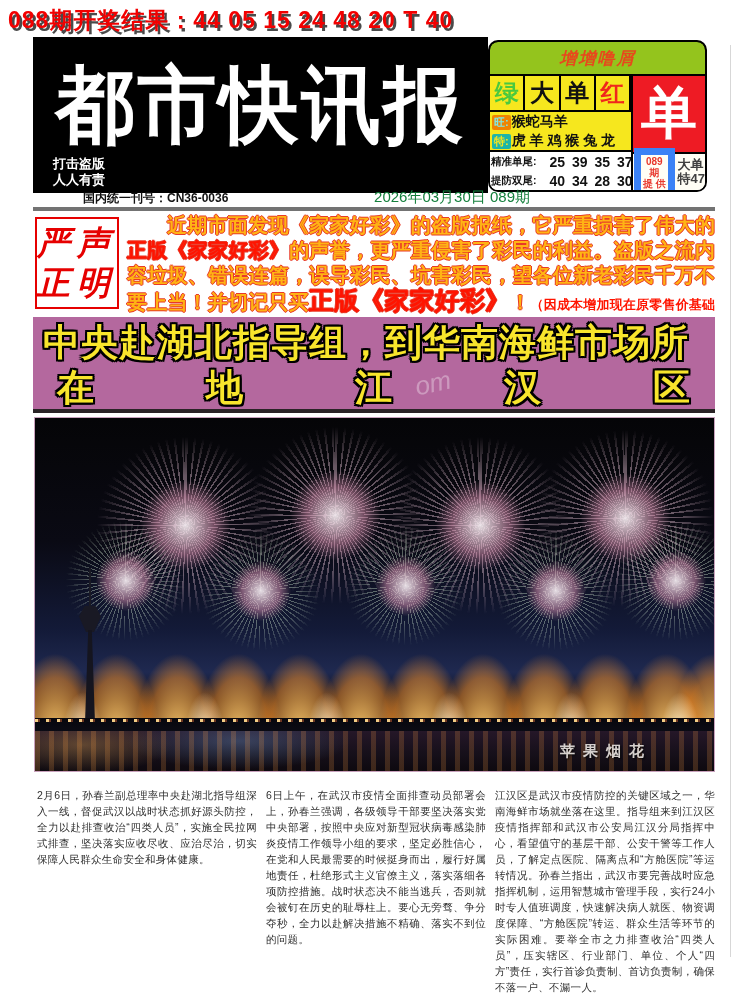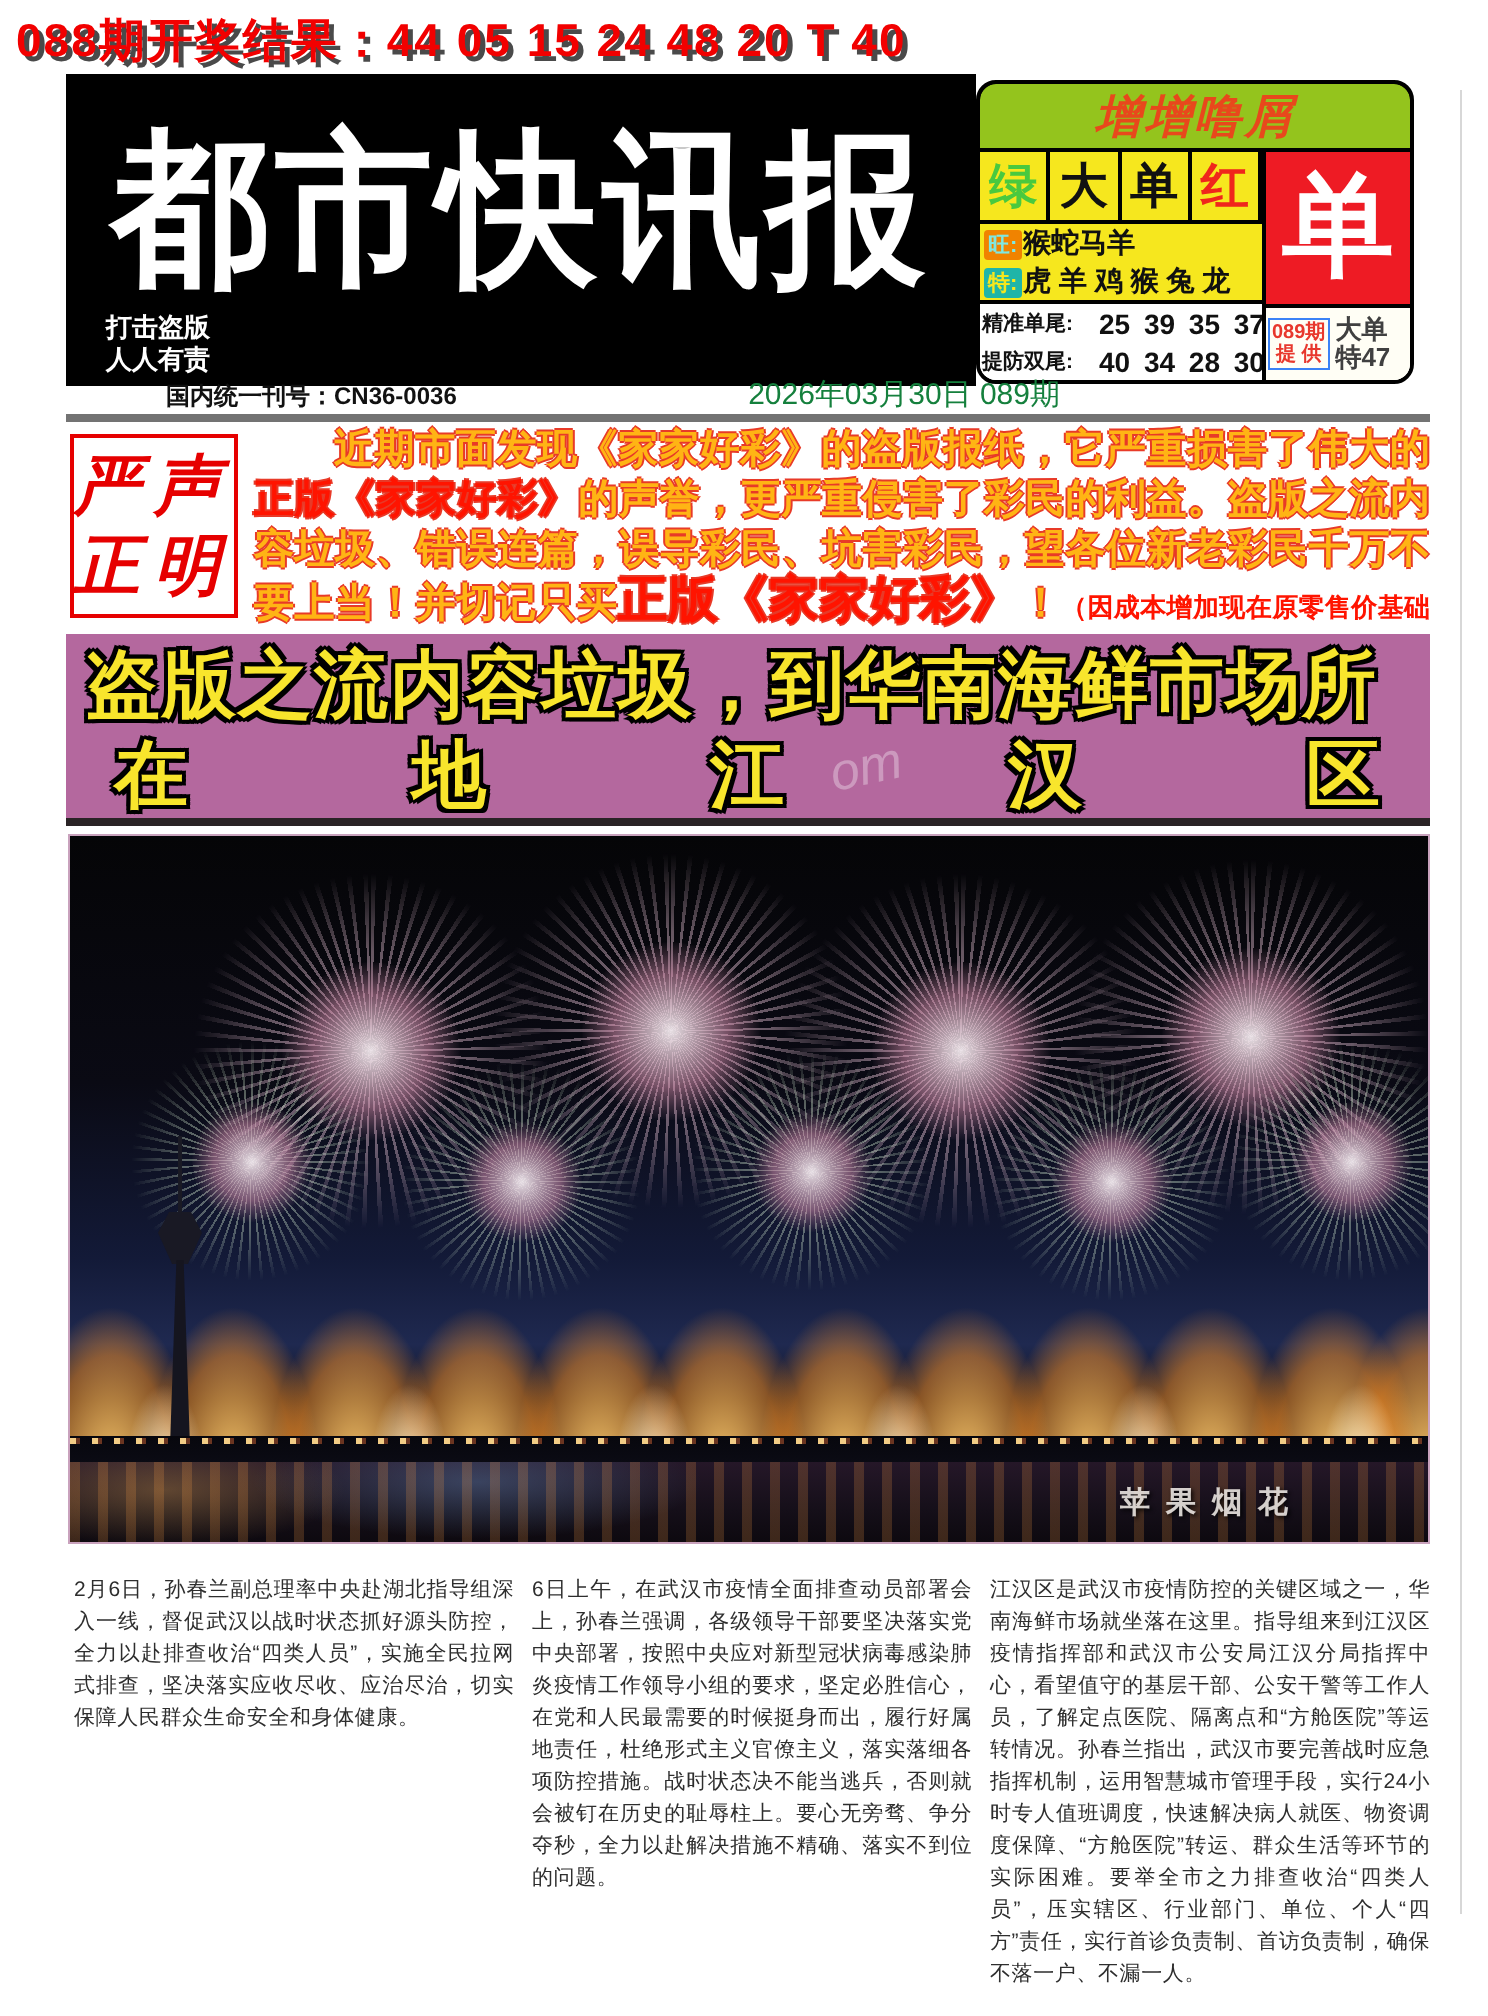--- a/index.html
+++ b/index.html
@@ -26,21 +26,21 @@
     font-weight:bold; line-height:16px;
   }
   
   .tip-box {
     position:absolute; left:488px; top:40px; width:219px; height:152px;
     background:#000; border-radius:10px; overflow:hidden; border:2px solid #000;
   }
   .tip-header {
     height:34px; background:#94c41d; border-radius:8px 8px 0 0;
     display:flex; align-items:center; justify-content:center;
-    color:#e8481c; font-size:23px; font-weight:900; font-style:italic; letter-spacing:2px;
+    color:#e8481c; font-size:17px; font-weight:900; font-style:italic; letter-spacing:2px;
     border-bottom:2px solid #000;
   }
   .tip-main { display:flex; height:114px; background:#fff; }
   .tip-left { width:141px; display:flex; flex-direction:column; }
   .tip-cells { display:flex; height:36px; }
   .tip-cell {
     flex:1; background:#f6e71e; border-right:2px solid #000; border-bottom:2px solid #000;
     display:flex; align-items:center; justify-content:center; font-size:24px; font-weight:900;
   }
   .c-green { color:#49c93f; } .c-black { color:#111; } .c-red { color:#f0261c; }
@@ -59,21 +59,21 @@
   }
   .num-label { font-size:10.5px; font-weight:bold; color:#111; }
   .num-vals { font-size:14px; font-weight:bold; color:#111; word-spacing:3px; }
   .tip-right { width:74px; border-left:2px solid #000; display:flex; flex-direction:column; }
   .big-dan {
     flex:1; background:#ee1b24; color:#fff; font-size:56px; font-weight:900;
     display:flex; align-items:center; justify-content:center;
   }
   .provide { height:38px; background:#fffef5; border-top:2px solid #000; display:flex; align-items:center; }
   .provide-box {
-    border:1px solid #3b82f6; color:#e8382d; font-size:10px; font-weight:bold;
+    border:7px solid #3b82f6; color:#e8382d; font-size:10px; font-weight:bold;
     line-height:11px; text-align:center; margin:1px; padding:1px 1px;
   }
   .provide-vals { color:#404040; font-size:13px; font-weight:900; line-height:14px; margin-left:2px; white-space:nowrap; }
   
   .issn-row {
     position:absolute; left:33px; top:194px; width:682px; height:17px;
     border-bottom:4px solid #737373; display:flex; align-items:flex-end;
   }
   .issn { font-size:12px; font-weight:bold; color:#111; margin-left:50px; }
   .date-issue { font-size:15px; color:#15803d; margin-left:auto; margin-right:185px; white-space:nowrap; }
@@ -260,21 +260,21 @@
     <div class="stmt-label">
       <div>严正</div>
       <div>声明</div>
     </div>
     <div class="stmt-body">
       <span>近期市面发现《家家好彩》的盗版报纸，它严重损害了伟大的</span><span class="stmt-em">正版《家家好彩》</span><span>的声誉，更严重侵害了彩民的利益。盗版之流内容垃圾、错误连篇，误导彩民、坑害彩民，望各位新老彩民千万不要上当！并切记只买</span><span class="stmt-em-big">正版《家家好彩》</span><span>！</span><span class="stmt-note">（因成本增加现在原零售价基础上加0.5毛）</span>
     </div>
   </div>
 
   <div class="headline">
-    <div class="hl-line">盗版之流内容垃圾，到华南海鲜市场所</div>
+    <div class="hl-line">中央赴湖北指导组，到华南海鲜市场所</div>
     <div class="hl-line hl-line2">
       <span>在</span>
       <span>地</span>
       <span>江</span>
       <span>汉</span>
       <span>区</span>
     </div>
     <div class="hl-watermark">om</div>
   </div>
 

